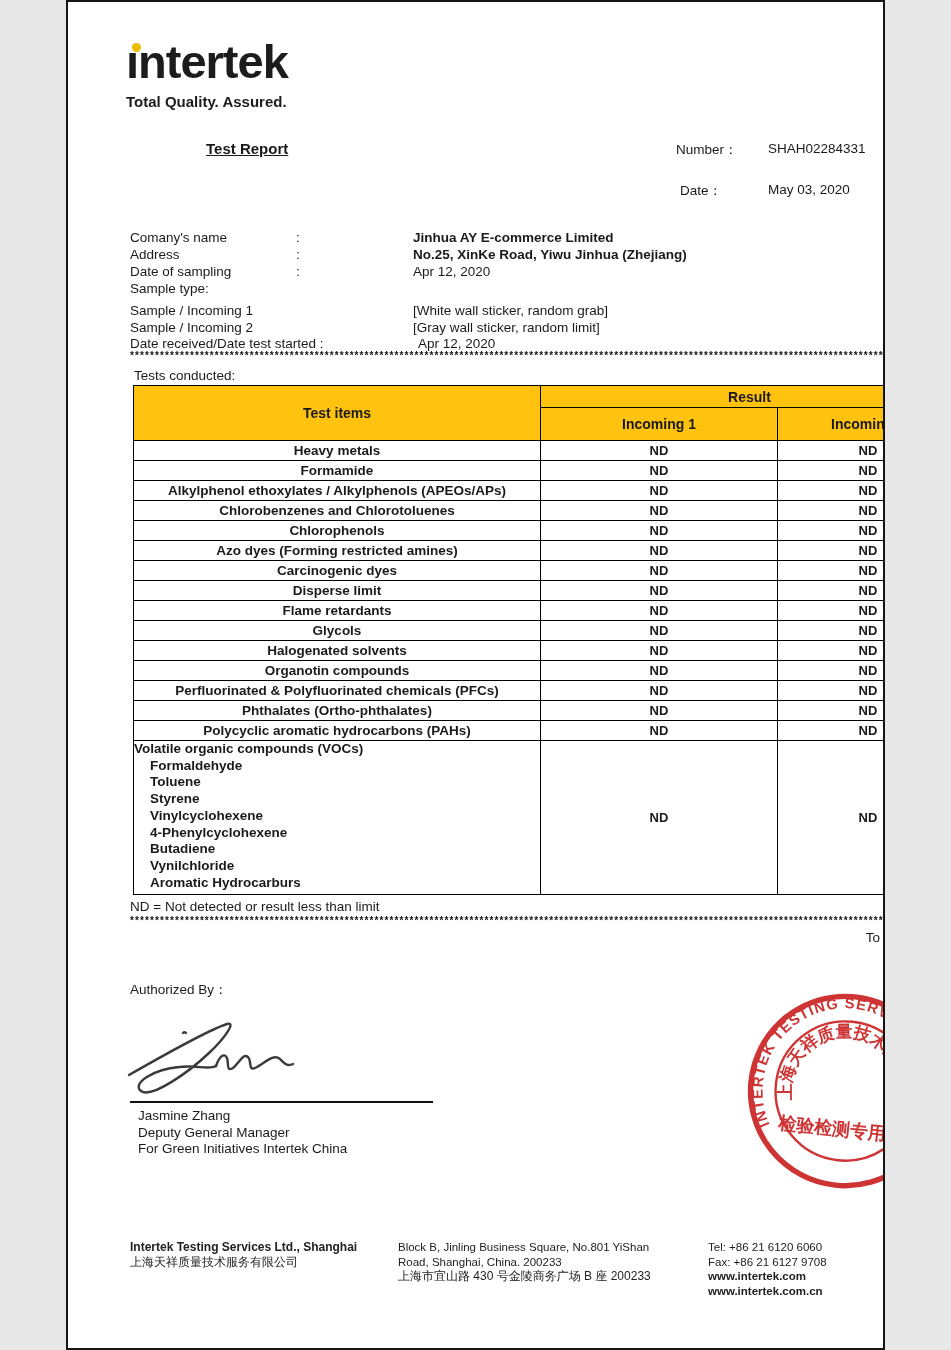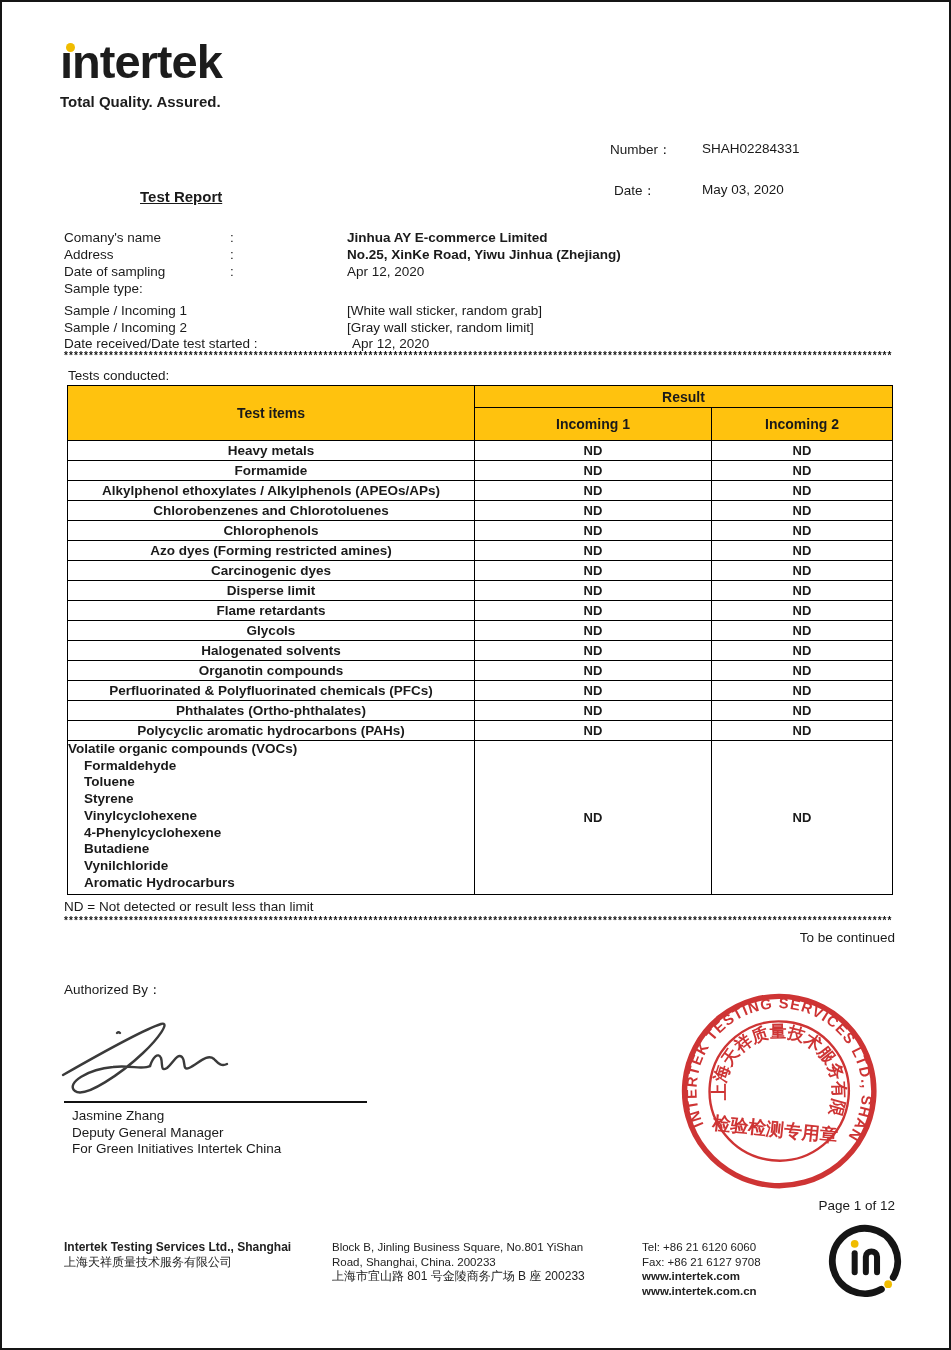--- a/index.html
+++ b/index.html
@@ -1,17 +1,17 @@
 <!DOCTYPE html>
 <html><head>
 <meta charset="utf-8">
 <style>
   html,body{margin:0;padding:0;background:#e8e8e8;}
   .page{
-    position:relative; width:951px; height:1350px; margin:0 auto;
+    position:relative; width:819px; height:1350px; margin:0 auto;
     background:#ffffff; border:2px solid #151515; box-sizing:border-box;
     font-family:"Liberation Sans", sans-serif; color:#1a1a1a; overflow:hidden;
   }
   .abs{position:absolute;}
 
   
   .wordmark{font-size:47px; font-weight:bold; letter-spacing:-1px; color:#1c1c1c; line-height:1;}
   .logo-dot{position:absolute; width:9px; height:9px; border-radius:50%; background:#F0BC00; left:6px; top:5px;}
   .tagline{font-size:15px; font-weight:bold; color:#1c1c1c;}
 
@@ -62,21 +62,21 @@
 <div class="page">
 
   <div class="abs" style="left:58px; top:36px;">
     <div style="position:relative;">
       <div class="wordmark">ıntertek</div>
       <div class="logo-dot"></div>
     </div>
     <div class="tagline" style="margin-top:8px;">Total Quality. Assured.</div>
   </div>
 
-  <div class="abs report-title" style="left:138px; top:138px;margin-top:48px;">Test Report</div>
+  <div class="abs report-title" style="left:138px; top:138px;">Test Report</div>
   <div class="abs meta-label" style="left:608px; top:139px;">Number：</div>
   <div class="abs meta-value" style="left:700px; top:139px;">SHAH02284331</div>
   <div class="abs meta-label" style="left:612px; top:180px;">Date：</div>
   <div class="abs meta-value" style="left:700px; top:180px;">May 03, 2020</div>
 
   <div class="abs" style="left:62px; top:227px; width:830px;">
     <div class="info-row">
       <span class="info-label">Comany's name</span>
       <span class="info-colon">:</span>
       <span class="info-value bold">Jinhua AY E-commerce Limited</span>
@@ -268,21 +268,21 @@
 
   <div class="abs pageno" style="left:698px; top:1196px; width:195px;">Page 1 of 12</div>
 
   <div class="abs foot" style="left:62px; top:1238px; width:260px;">
     <div class="b" style="font-size:12px;">Intertek Testing Services Ltd., Shanghai</div>
     <div class="foot-cn">上海天祥质量技术服务有限公司</div>
   </div>
   <div class="abs foot" style="left:330px; top:1238px; width:300px;">
     <div>Block B, Jinling Business Square, No.801 YiShan</div>
     <div>Road, Shanghai, China. 200233</div>
-    <div class="foot-cn">上海市宜山路 801 号金陵商务广场 B 座 200233</div>
+    <div class="foot-cn">上海市宜山路 430 号金陵商务广场 B 座 200233</div>
   </div>
   <div class="abs foot" style="left:640px; top:1238px; width:170px;">
     <div>Tel: +86 21 6120 6060</div>
     <div>Fax: +86 21 6127 9708</div>
     <div class="b">www.intertek.com</div>
     <div class="b">www.intertek.com.cn</div>
   </div>
 
   <svg class="abs" style="left:820px; top:1216px;" width="86" height="86" viewBox="0 0 100 100">
     <path d="M 69 82.9 A 38 38 0 1 1 82.9 69" fill="none" stroke="#151515" stroke-width="8" stroke-linecap="round"></path>

